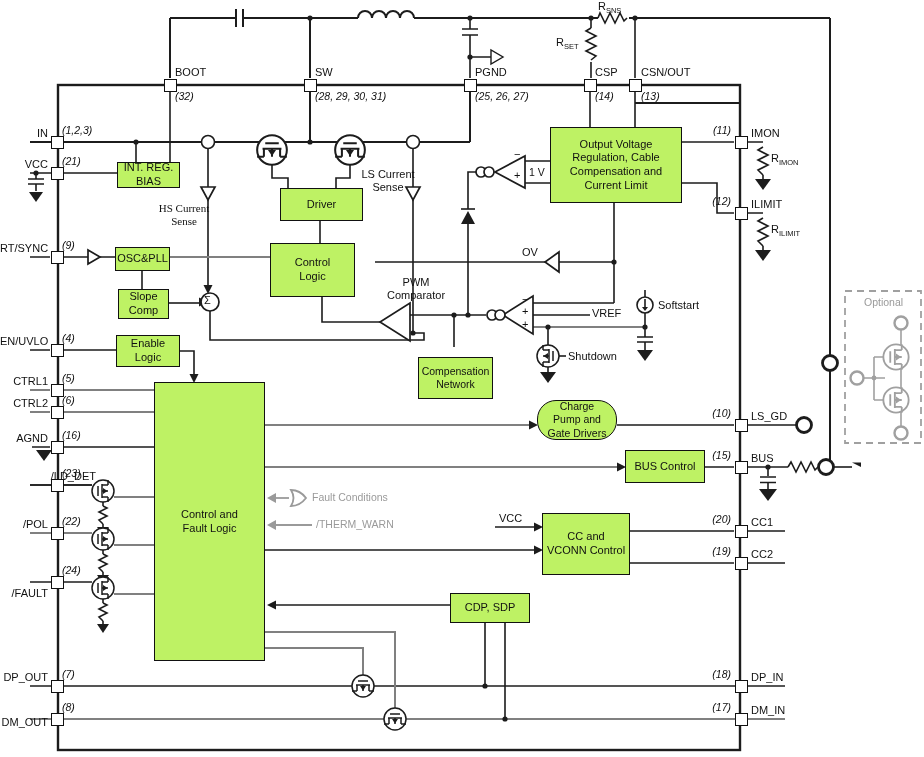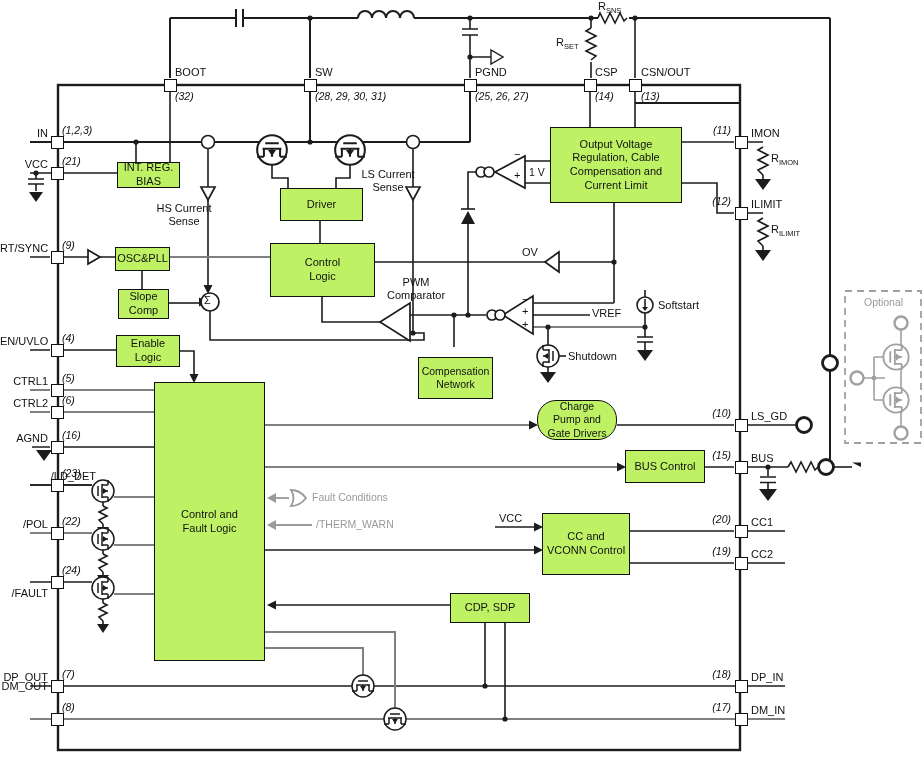--- a/index.html
+++ b/index.html
@@ -253,21 +253,21 @@
 </svg>
 
   <div class="blk" style="left:117px;top:162px;width:63px;height:26px;">INT. REG.
 BIAS</div>
   <div class="blk" style="left:115px;top:247px;width:55px;height:24px;">OSC&amp;PLL</div>
   <div class="blk" style="left:118px;top:289px;width:51px;height:30px;">Slope
 Comp</div>
   <div class="blk" style="left:116px;top:335px;width:64px;height:32px;">Enable
 Logic</div>
   <div class="blk" style="left:280px;top:188px;width:83px;height:33px;">Driver</div>
-  <div class="blk" style="left:270px;top:243px;width:105px;height:54px;">Control
+  <div class="blk" style="left:270px;top:243px;width:85px;height:54px;">Control
 Logic</div>
   <div class="blk" style="left:418px;top:357px;width:75px;height:42px;font-size:10.5px;">Compensation
 Network</div>
   <div class="blk" style="left:550px;top:127px;width:132px;height:76px;">Output Voltage
 Regulation, Cable
 Compensation and
 Current Limit</div>
   <div class="blk" style="left:537px;top:400px;width:80px;height:40px;font-size:10.5px;border-radius:19px;">Charge
 Pump and
 Gate Drivers</div>
@@ -330,21 +330,21 @@
   <div class="lbl rt" style="left:0px;top:432px;width:48px;">AGND</div>
   <div class="lbl num" style="left:62px;top:429px;">(16)</div>
   <div class="lbl rt" style="left:0px;top:470px;width:48px;padding-left:48px;">/LD_DET</div>
   <div class="lbl num" style="left:62px;top:467px;">(23)</div>
   <div class="lbl rt" style="left:0px;top:518px;width:48px;">/POL</div>
   <div class="lbl num" style="left:62px;top:515px;">(22)</div>
   <div class="lbl rt" style="left:0px;top:587px;width:48px;">/FAULT</div>
   <div class="lbl num" style="left:62px;top:564px;">(24)</div>
   <div class="lbl rt" style="left:0px;top:671px;width:48px;">DP_OUT</div>
   <div class="lbl num" style="left:62px;top:668px;">(7)</div>
-  <div class="lbl rt" style="left:0px;top:680px;width:48px;">DM_OUT</div>
+  <div class="lbl rt" style="left:0px;top:716px;width:48px;">DM_OUT</div>
   <div class="lbl num" style="left:62px;top:701px;">(8)</div>
 
   <div class="lbl num rt" style="left:695px;top:124px;width:36px;">(11)</div>
   <div class="lbl" style="left:751px;top:127px;">IMON</div>
   <div class="lbl num rt" style="left:695px;top:195px;width:36px;">(12)</div>
   <div class="lbl" style="left:751px;top:198px;">ILIMIT</div>
   <div class="lbl num rt" style="left:695px;top:407px;width:36px;">(10)</div>
   <div class="lbl" style="left:751px;top:410px;">LS_GD</div>
   <div class="lbl num rt" style="left:695px;top:449px;width:36px;">(15)</div>
   <div class="lbl" style="left:751px;top:452px;">BUS</div>
@@ -355,21 +355,21 @@
   <div class="lbl num rt" style="left:695px;top:668px;width:36px;">(18)</div>
   <div class="lbl" style="left:751px;top:671px;">DP_IN</div>
   <div class="lbl num rt" style="left:695px;top:701px;width:36px;">(17)</div>
   <div class="lbl" style="left:751px;top:704px;">DM_IN</div>
 
   <div class="lbl" style="left:598px;top:0px;"><span>R</span><sub>SNS</sub></div>
   <div class="lbl" style="left:556px;top:36px;"><span>R</span><sub>SET</sub></div>
   <div class="lbl" style="left:771px;top:152px;"><span>R</span><sub>IMON</sub></div>
   <div class="lbl" style="left:771px;top:223px;"><span>R</span><sub>ILIMIT</sub></div>
 
-  <div class="lbl ctr" style="left:184px;top:202px;">HS Current
+  <div class="lbl ctr" style="left:184px;top:202px;font-family:Liberation Serif, serif;">HS Current
 Sense</div>
   <div class="lbl ctr" style="left:388px;top:168px;">LS Current
 Sense</div>
   <div class="lbl ctr" style="left:416px;top:276px;">PWM
 Comparator</div>
   <div class="lbl" style="left:592px;top:307px;">VREF</div>
   <div class="lbl" style="left:529px;top:166px;font-size:10.5px;">1 V</div>
   <div class="lbl" style="left:522px;top:246px;">OV</div>
   <div class="lbl" style="left:658px;top:299px;">Softstart</div>
   <div class="lbl" style="left:568px;top:350px;">Shutdown</div>

